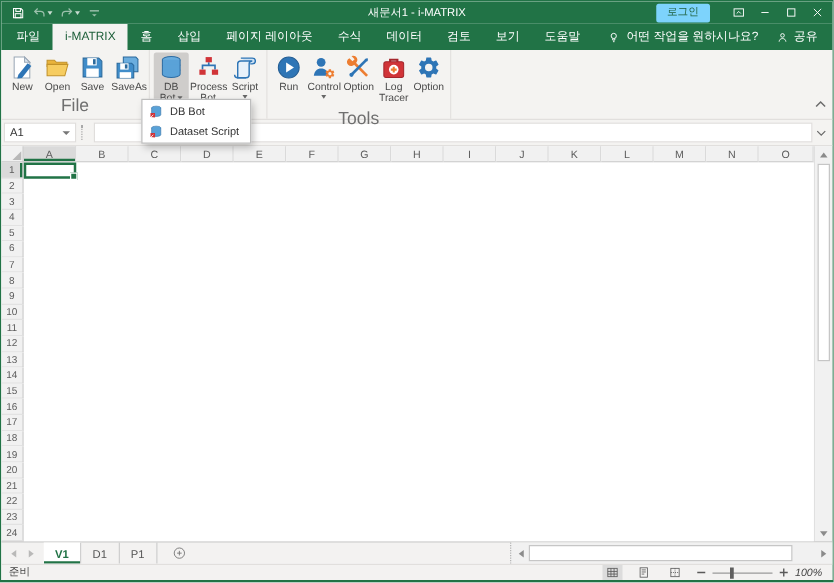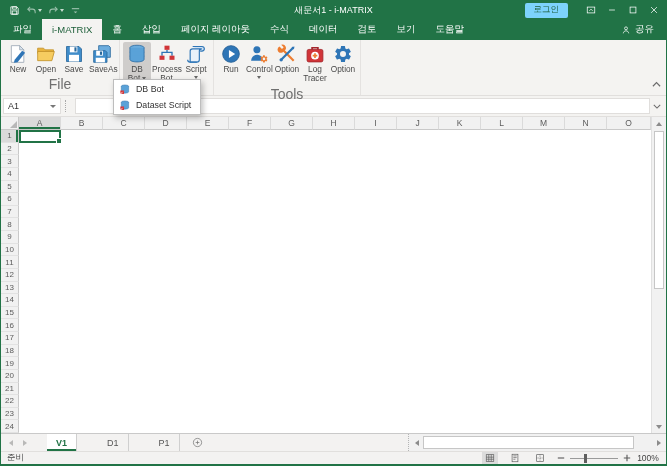--- a/index.html
+++ b/index.html
@@ -91,21 +91,21 @@
   .tri-up{width:0;height:0;border-left:3.5px solid transparent;border-right:3.5px solid transparent;border-bottom:4px solid #8b8b8b;}
   .tri-dn{width:0;height:0;border-left:3.5px solid transparent;border-right:3.5px solid transparent;border-top:4px solid #8b8b8b;}
   .tri-l{width:0;height:0;border-top:3.5px solid transparent;border-bottom:3.5px solid transparent;border-right:4px solid #8b8b8b;}
   .tri-r{width:0;height:0;border-top:3.5px solid transparent;border-bottom:3.5px solid transparent;border-left:4px solid #8b8b8b;}
   .vtrack{flex:1;width:100%;padding:1px 2px;}
   .vthumb{width:100%;height:55%;background:#fff;border:1px solid #c6c6c6;}
 
   
   .tabstrip{flex:none;height:18px;background:#f3f2f1;border-top:1px solid #c9c9c9;display:flex;align-items:stretch;font-size:9px;color:#555;}
   .navarrows{display:flex;align-items:center;gap:10px;padding:0 8px 0 8px;opacity:.55;}
-  .stabs{display:flex;align-items:stretch;margin-left:12px;gap:21px;}
+  .stabs{display:flex;align-items:stretch;margin-left:0;}
   .stab{display:flex;align-items:center;padding:0 9px;border-right:1px solid #cfcfcf;}
   .stab.active{background:#fff;color:#217346;font-weight:bold;box-shadow:inset 0 -2px 0 #217346;}
   .addsheet{display:flex;align-items:center;margin-left:12px;}
   .addsheet svg{width:11px;height:11px;}
   .strip-spacer{flex:1;}
   .hscroll{flex:none;width:258px;background:#f1f1f1;border-left:1px dotted #b5b5b5;display:flex;align-items:center;padding:0 1px;}
   .hbtn{flex:none;width:13px;height:100%;display:flex;align-items:center;justify-content:center;}
   .htrack{flex:1;height:100%;padding:2px 0;}
   .hthumb{height:100%;width:92%;background:#fff;border:1px solid #c6c6c6;}
 
@@ -113,21 +113,21 @@
   .statusbar{flex:none;height:13px;background:#f3f2f1;border-top:1px solid #e1dfdd;display:flex;
              align-items:center;font-size:8.5px;color:#444;padding:0 6px;}
   .sb-right{margin-left:auto;display:flex;align-items:center;gap:9px;}
   .viewbtn{display:flex;align-items:center;justify-content:center;width:16px;height:12px;}
   .viewbtn.active{background:#dcdcdc;}
   .viewbtn svg{width:10px;height:10px;}
   .zoomctl{display:flex;align-items:center;gap:5px;}
   .zoomctl svg{width:8px;height:8px;}
   .ztrack{width:48px;height:1px;background:#9a9a9a;position:relative;}
   .zhandle{position:absolute;left:30%;top:-4px;width:3px;height:9px;background:#5f5f5f;}
-  .zoomlabel{min-width:24px;text-align:center;color:#444;}
+  .zoomlabel{min-width:24px;text-align:left;color:#444;font-style:italic;}
 
   
   .popup{position:absolute;left:112px;top:78px;width:88px;background:#fff;border:1px solid #bdbdbd;
          box-shadow:2px 3px 6px rgba(0,0,0,.25);z-index:60;padding:1px 0;}
   .mitem{display:flex;align-items:center;gap:6px;height:16px;padding:0 5px;font-size:8.8px;color:#333;}
   .mitem svg{flex:none;width:11px;height:11px;}
   .hidden-defs{position:absolute;width:0;height:0;overflow:hidden;}
 </style>
 </head>
 <body>
@@ -217,20 +217,27 @@
         <div class="rtab active">i-MATRIX</div>
         <div class="rtab">홈</div>
         <div class="rtab">삽입</div>
         <div class="rtab">페이지 레이아웃</div>
         <div class="rtab">수식</div>
         <div class="rtab">데이터</div>
         <div class="rtab">검토</div>
         <div class="rtab">보기</div>
         <div class="rtab">도움말</div>
       </div>
+    <div class="tellme">
+      <svg viewBox="0 0 24 24" fill="none" stroke="#fff" stroke-width="1.8">
+          <circle cx="12" cy="9" r="5"></circle>
+          <path d="M10 14v3h4v-3M10.5 20h3"></path>
+        </svg>
+      <span>어떤 작업을 원하시나요?</span>
+    </div>
     <div class="share">
       <svg viewBox="0 0 24 24" fill="none" stroke="#fff" stroke-width="1.8">
           <circle cx="12" cy="8" r="3.5"></circle>
           <path d="M5.5 20c.5-4 3-6 6.5-6s6 2 6.5 6"></path>
         </svg>
       <span>공유</span>
     </div>
   </div>
 
   <div class="ribbon">

